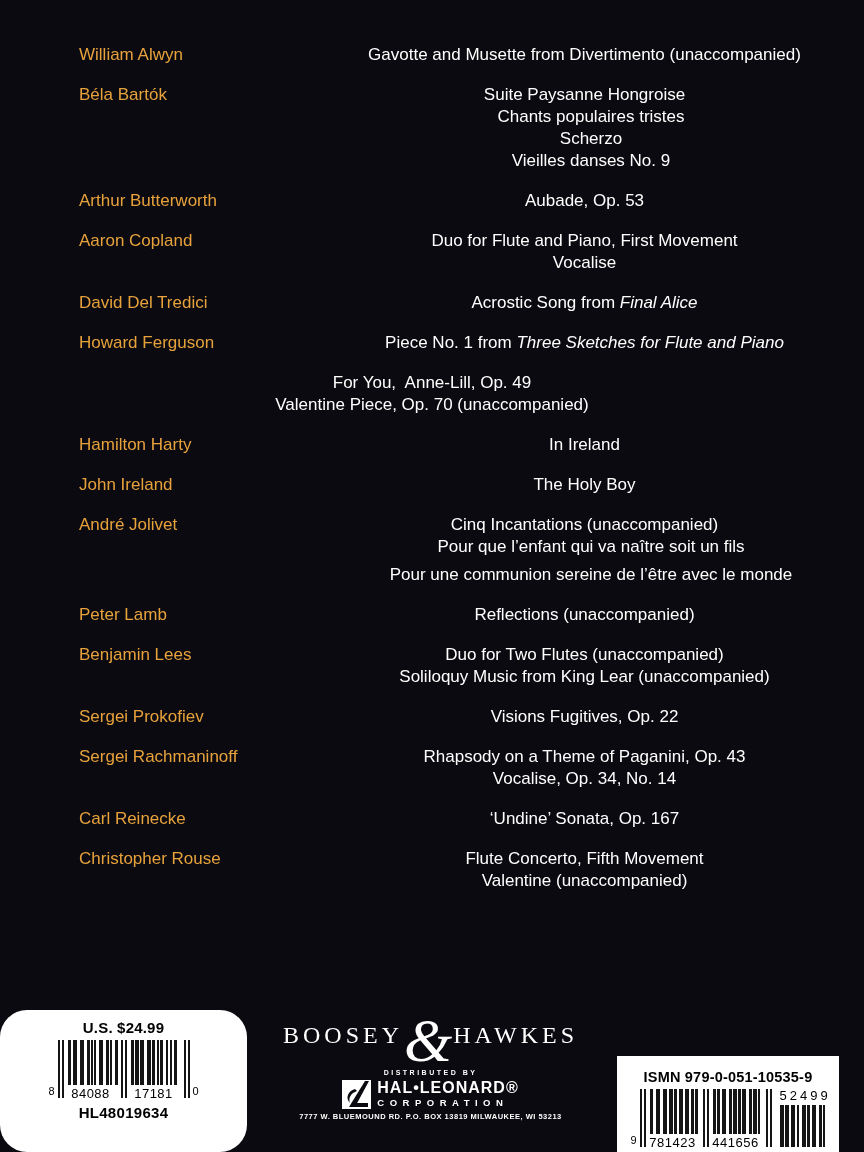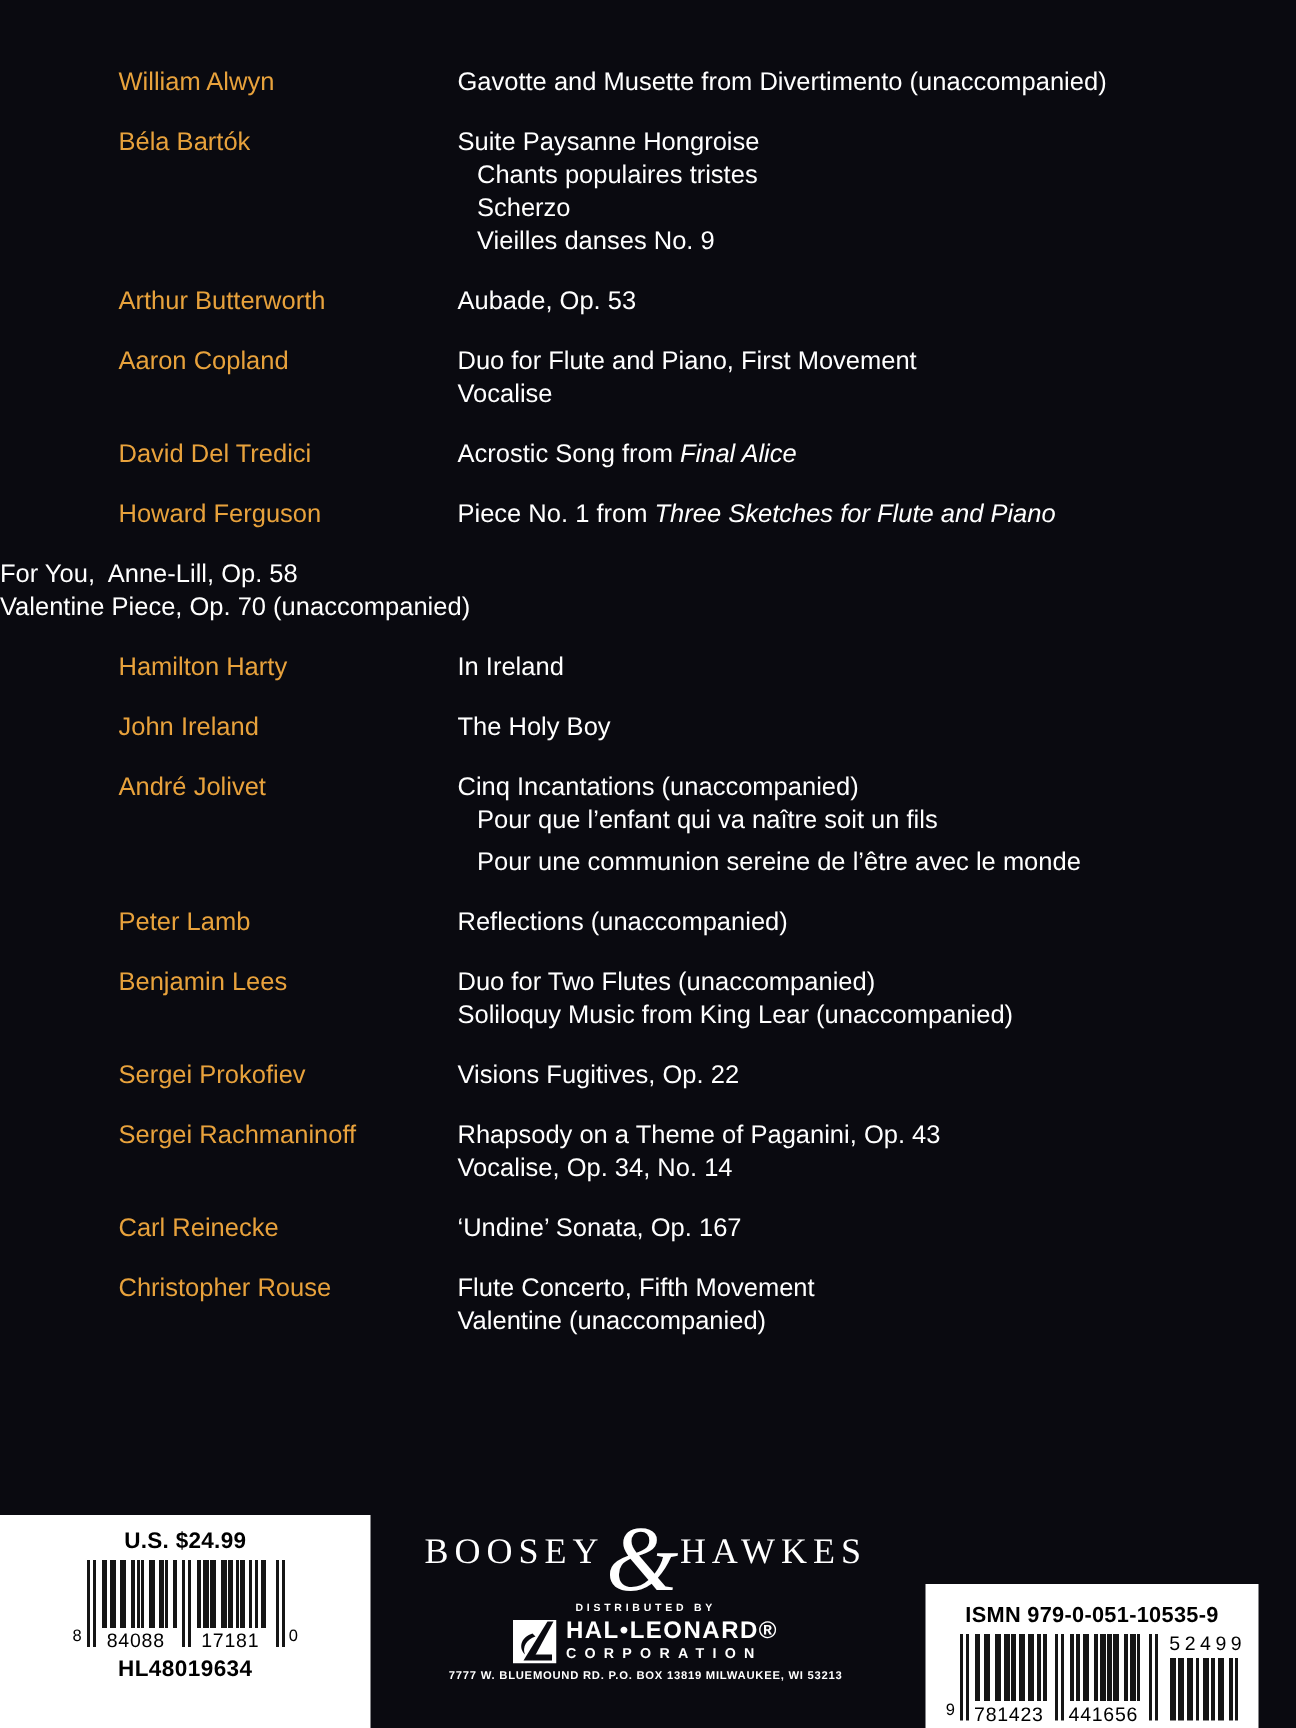--- a/index.html
+++ b/index.html
@@ -11,30 +11,30 @@
   }
   
   .list{position:absolute;top:44px;left:0;width:864px;}
   .row{display:flex;align-items:flex-start;margin-top:18px;}
   .row:first-child{margin-top:0;}
   .composer{
     margin-left:79px;width:226px;flex:none;
     color:#e8a23c;font-size:17px;line-height:22px;
   }
   .works{flex:1;color:#ffffff;font-size:17px;line-height:22px;}
-  .work{white-space:pre-wrap;}
+  .work{white-space:pre-wrap;text-align:center;}
   .work.indent{padding-left:13px;}
   .work.gap{margin-top:6px;}
   .it{font-style:italic;}
   
   .panel{
     position:absolute;background:#ffffff;color:#000;
     text-align:center;
   }
-  .panel-left{left:0;top:1010px;width:247px;height:142px;}
+  .panel-left{left:0;top:1010px;width:247px;height:142px;border-radius:27px;}
   .panel-right{left:617px;top:1016px;width:222px;height:136px;margin-top:40px;}
   .price{font-weight:bold;font-size:15px;margin-top:9px;letter-spacing:.2px;}
   .ismn{font-weight:bold;font-size:14.5px;margin-top:13px;letter-spacing:.2px;}
   .barcode{display:flex;align-items:flex-end;justify-content:center;gap:3px;margin-top:4px;}
   .bc-side{font-size:11px;line-height:1;padding-bottom:1px;}
   .bc-bars{position:relative;width:132px;height:58px;flex:none;}
   .bc-bars svg{position:absolute;left:0;top:0;}
   .bc-group{position:absolute;bottom:-2px;font-size:13px;line-height:1;text-align:center;width:52px;letter-spacing:.5px;}
   .bc-g1{left:7px;}
   .bc-g2{left:70px;}
@@ -112,21 +112,21 @@
 
   <div class="row">
     <div class="composer">Howard Ferguson</div>
     <div class="works">
   <div class="work"><span class="pre">Piece No. 1 from </span><span class="it">Three Sketches for Flute and Piano</span><span class="post"></span></div>
 </div>
   </div>
 
   <div class="row">
     <div class="works">
-  <div class="work"><span class="pre">For You,  Anne-Lill, Op. 58</span><span class="it"></span><span class="post"></span></div>
+  <div class="work"><span class="pre">For You,  Anne-Lill, Op. 49</span><span class="it"></span><span class="post"></span></div>
 
   <div class="work"><span class="pre">Valentine Piece, Op. 70 (unaccompanied)</span><span class="it"></span><span class="post"></span></div>
 </div>
   </div>
 
   <div class="row">
     <div class="composer">Hamilton Harty</div>
     <div class="works">
   <div class="work"><span class="pre">In Ireland</span><span class="it"></span><span class="post"></span></div>
 </div>

